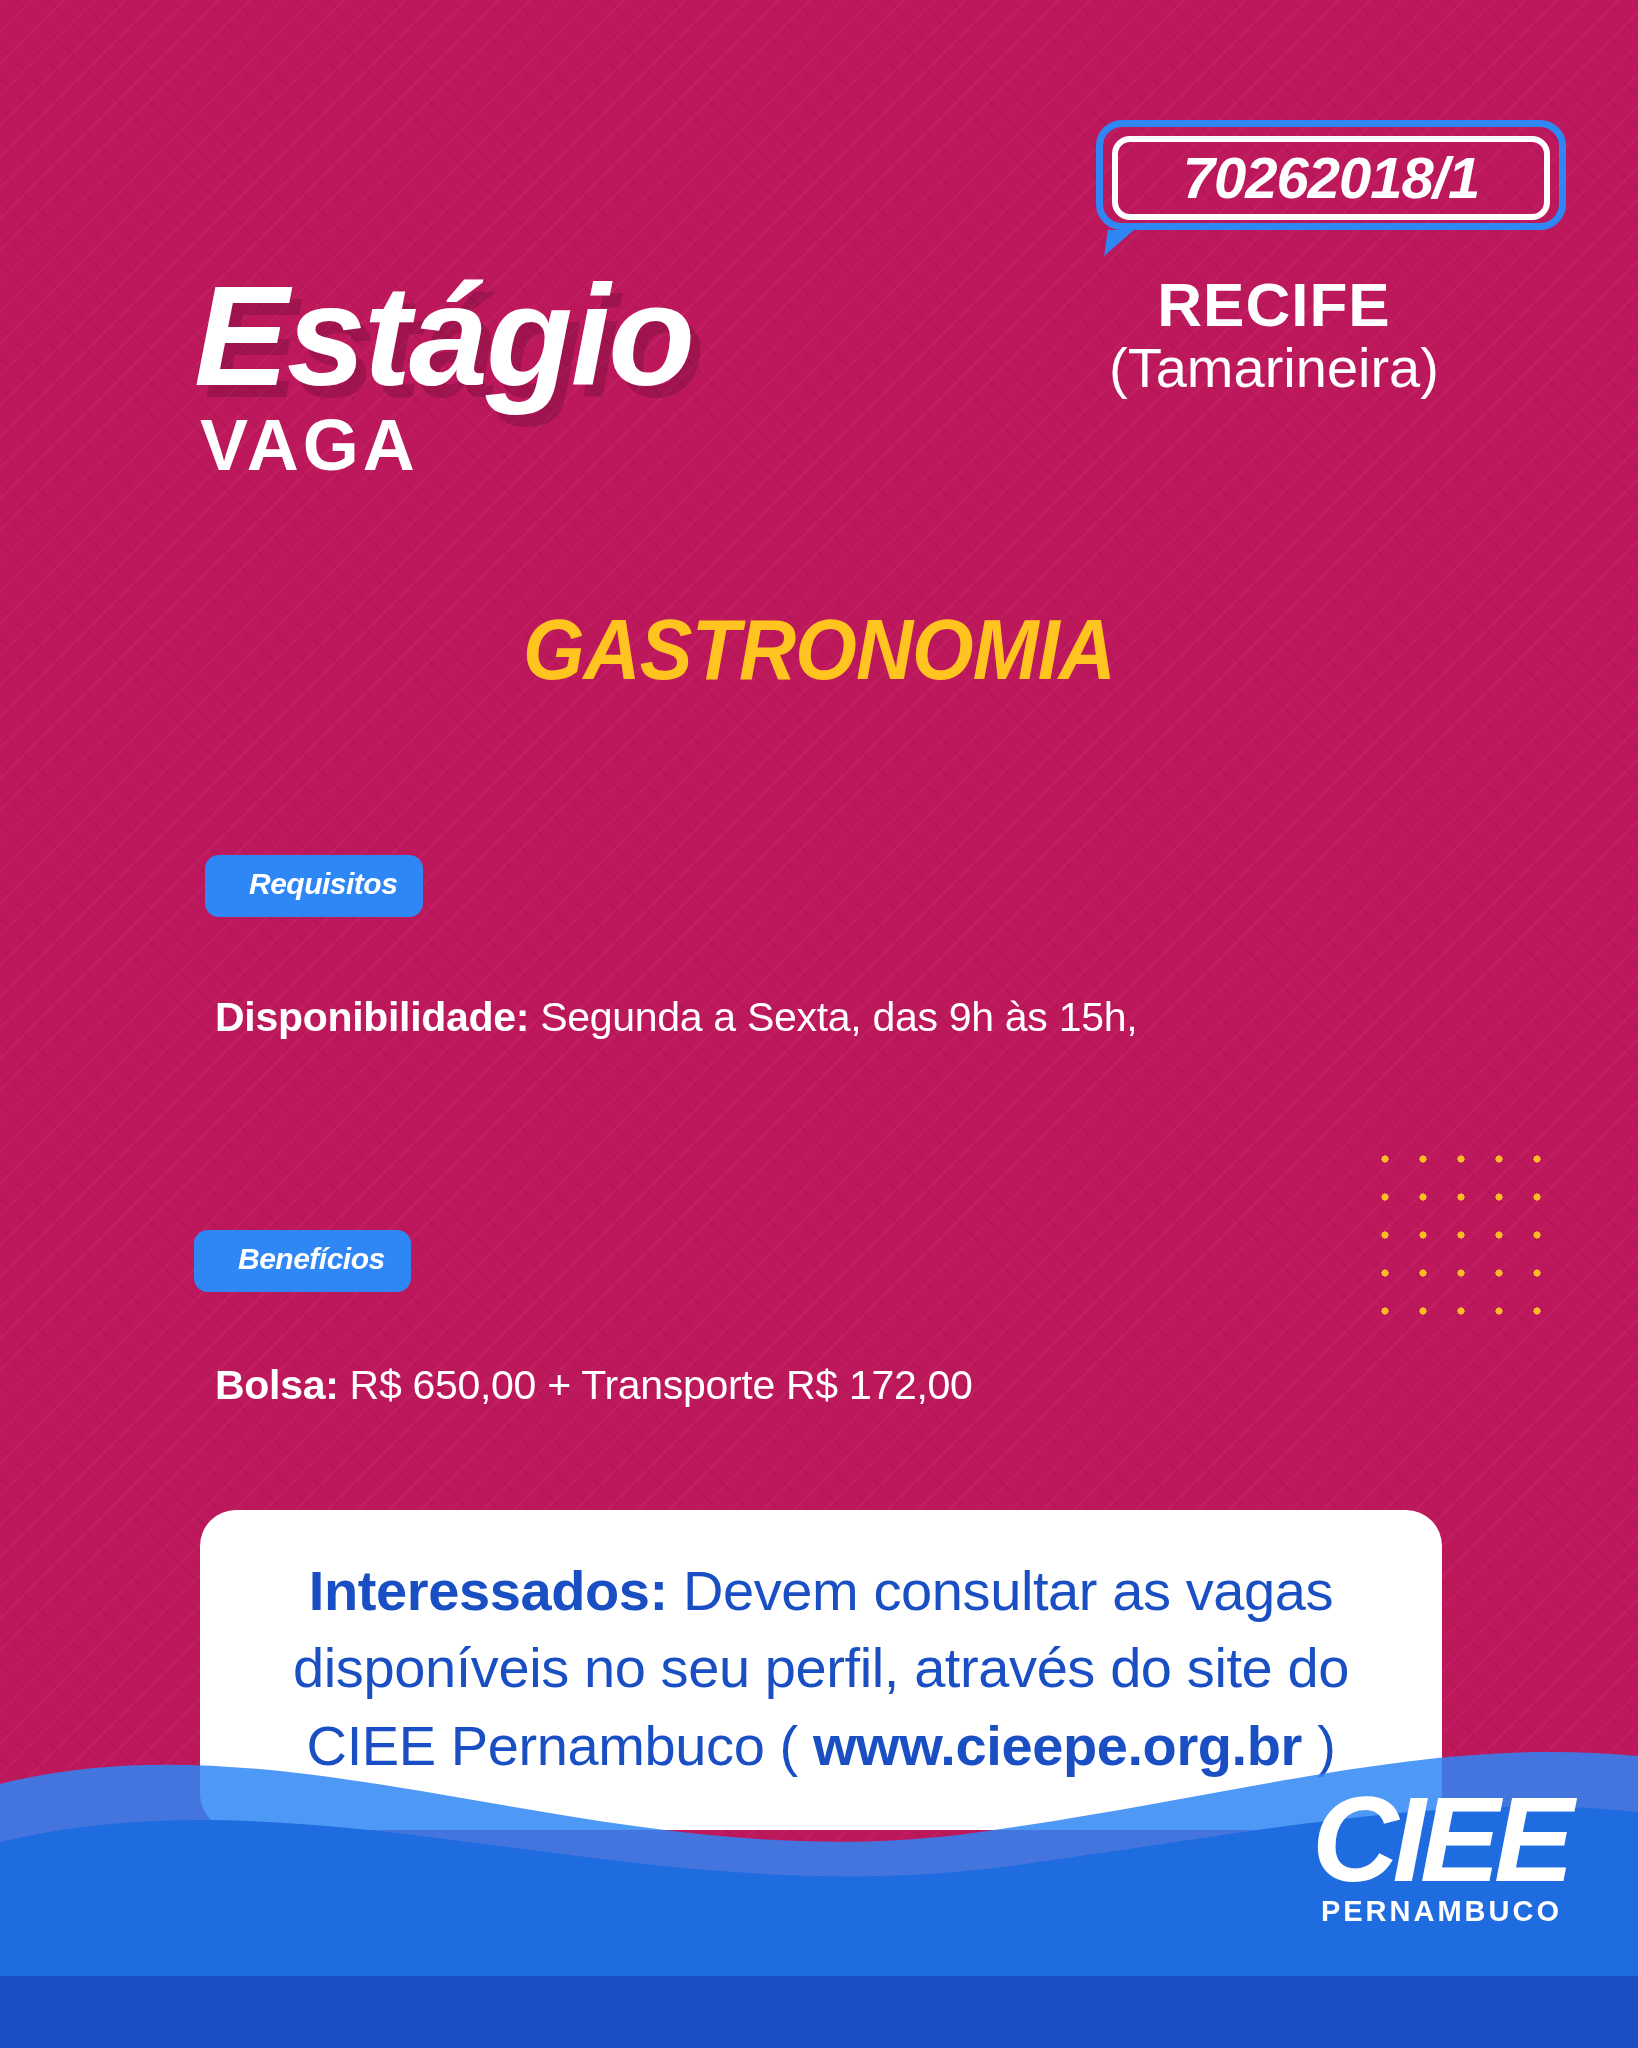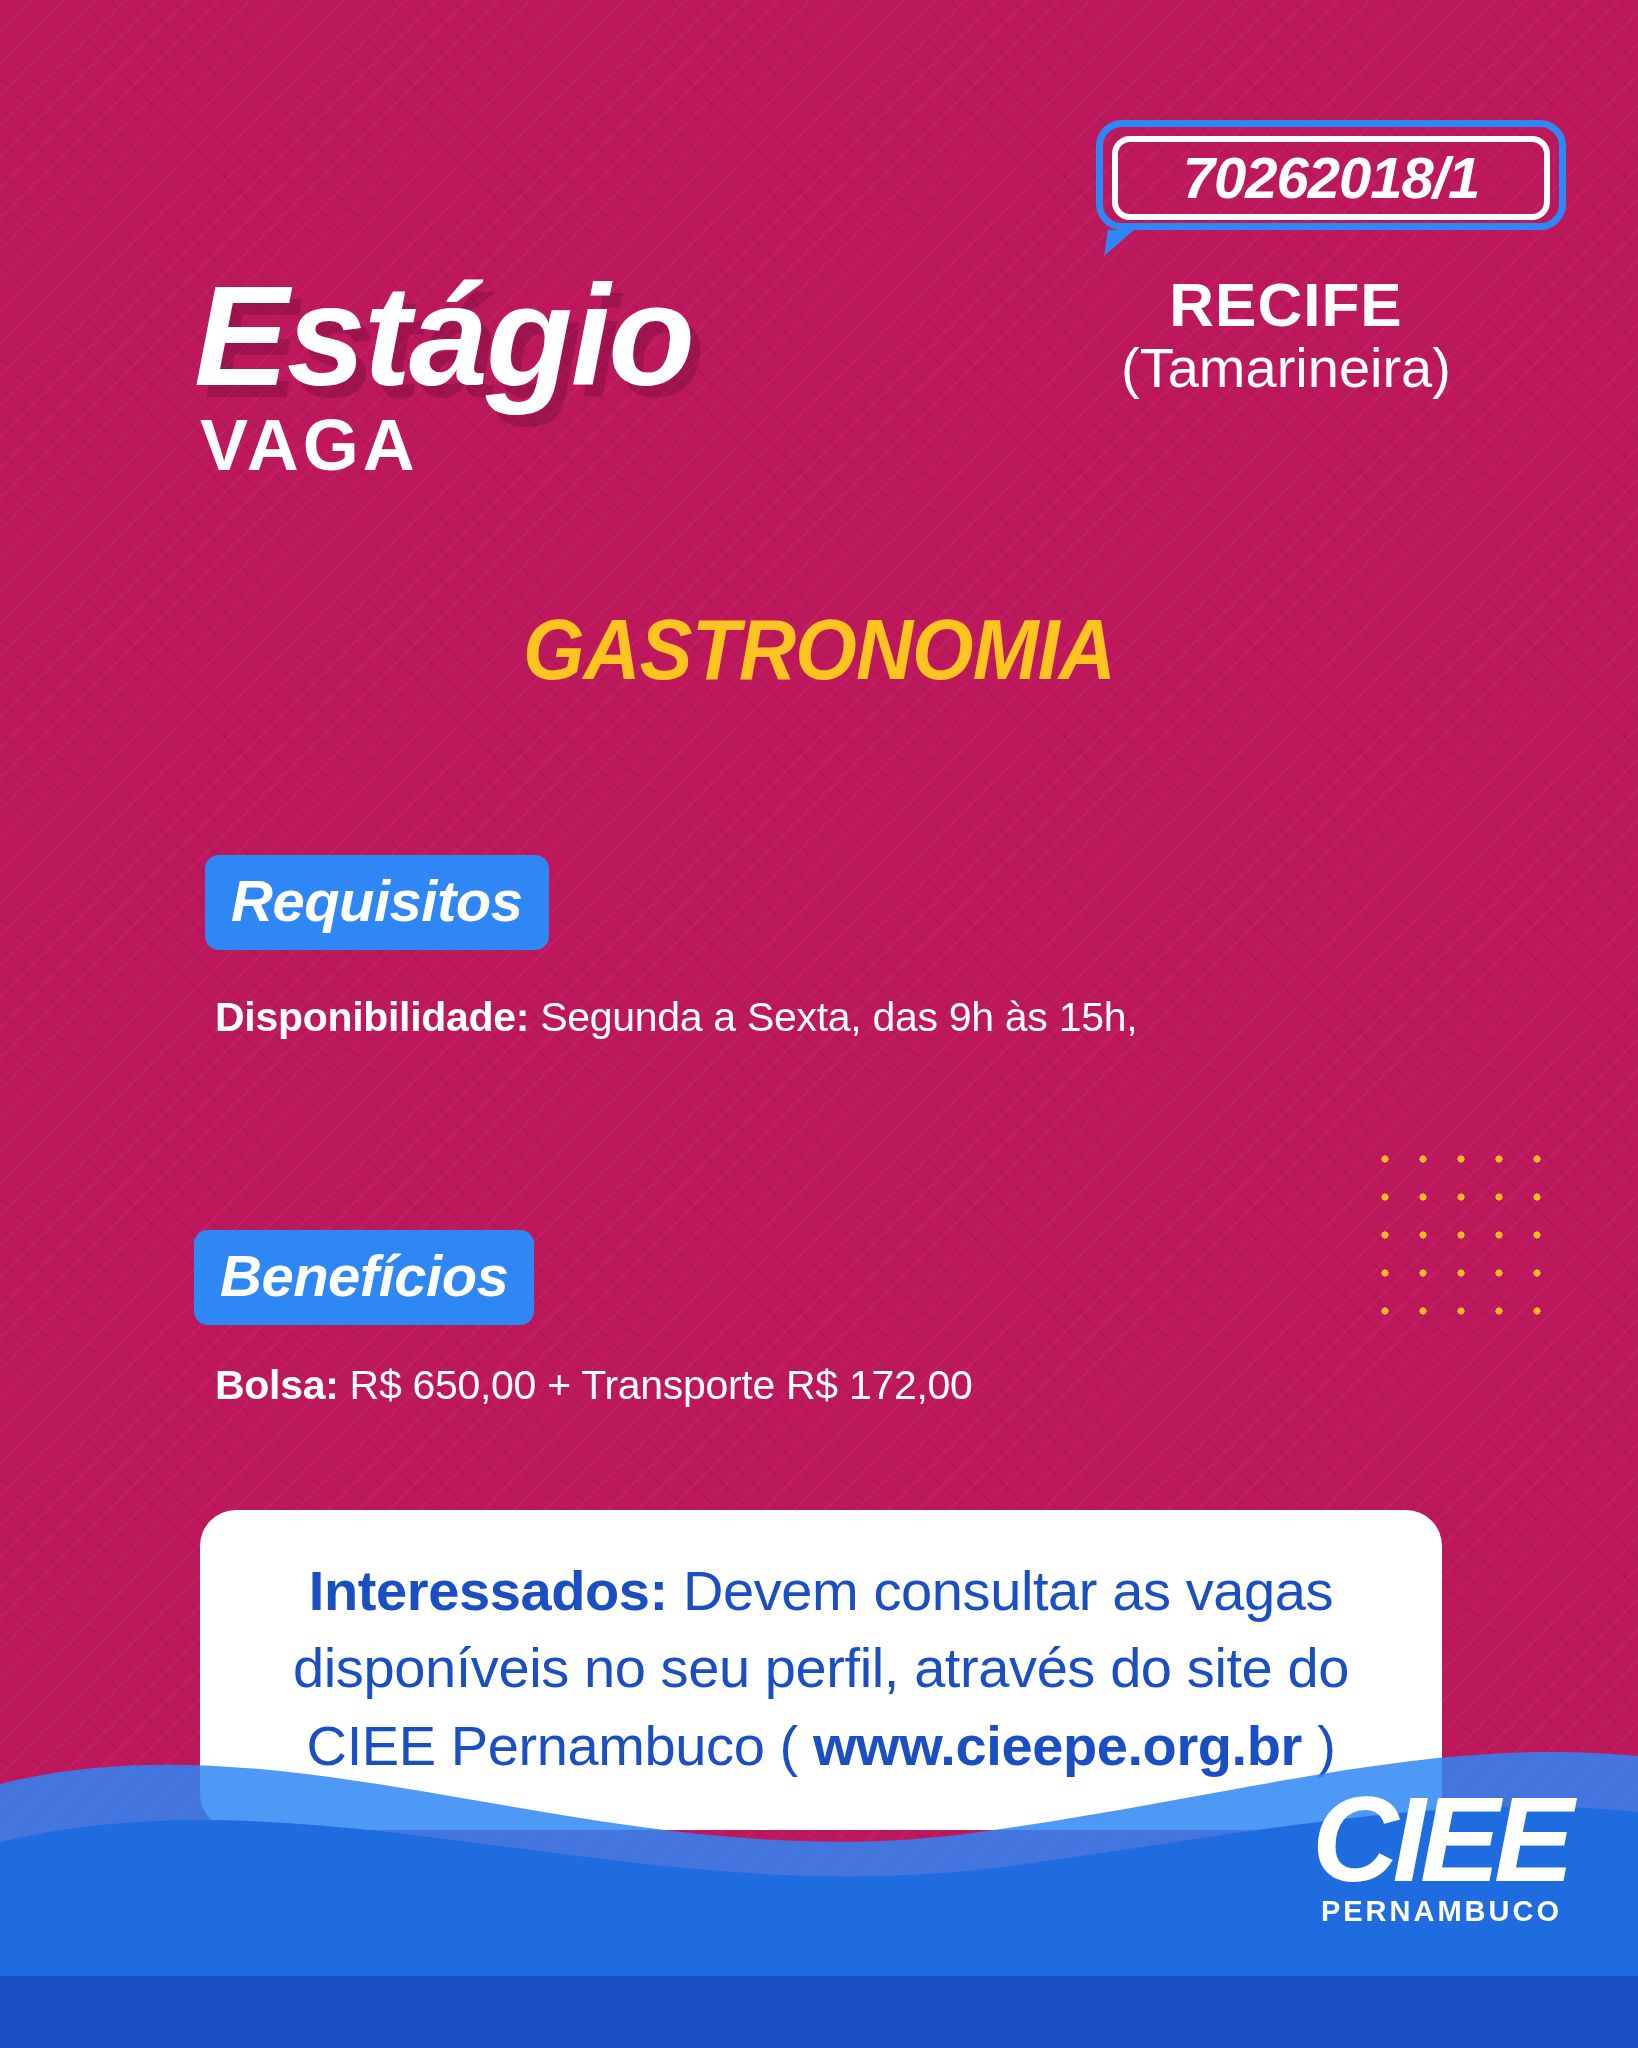--- a/index.html
+++ b/index.html
@@ -69,21 +69,21 @@
     font-weight: bold;
     font-style: italic;
     letter-spacing: -1px;
     line-height: 1;
   }
 
   
   #city-block {
     position: absolute;
     top: 272px;
-    right: 72px;
+    right: 84px;
     width: 560px;
     text-align: center;
     color: #ffffff;
   }
   #city-name {
     font-size: 62px;
     font-weight: bold;
     letter-spacing: 1px;
     line-height: 1.05;
   }
@@ -130,24 +130,24 @@
     font-style: italic;
     letter-spacing: -1px;
     transform: scaleX(0.92);
   }
 
   
   .chip {
     display: inline-block;
     background: #2f86f5;
     color: #ffffff;
-    font-size: 58px;
-    font-weight: bold;
-    font-style: italic;
-    padding: 12px 26px 16px 26px;
+    font-size: 30px;
+    font-weight: bold;
+    font-style: italic;
+    padding: 12px 26px 16px 44px;
     border-radius: 14px;
     letter-spacing: -0.5px;
   }
 
   #requisitos-chip { position: absolute; top: 855px; left: 205px; }
   #beneficios-chip { position: absolute; top: 1230px; left: 194px; }
 
   .body-text {
     position: absolute;
     color: #ffffff;

